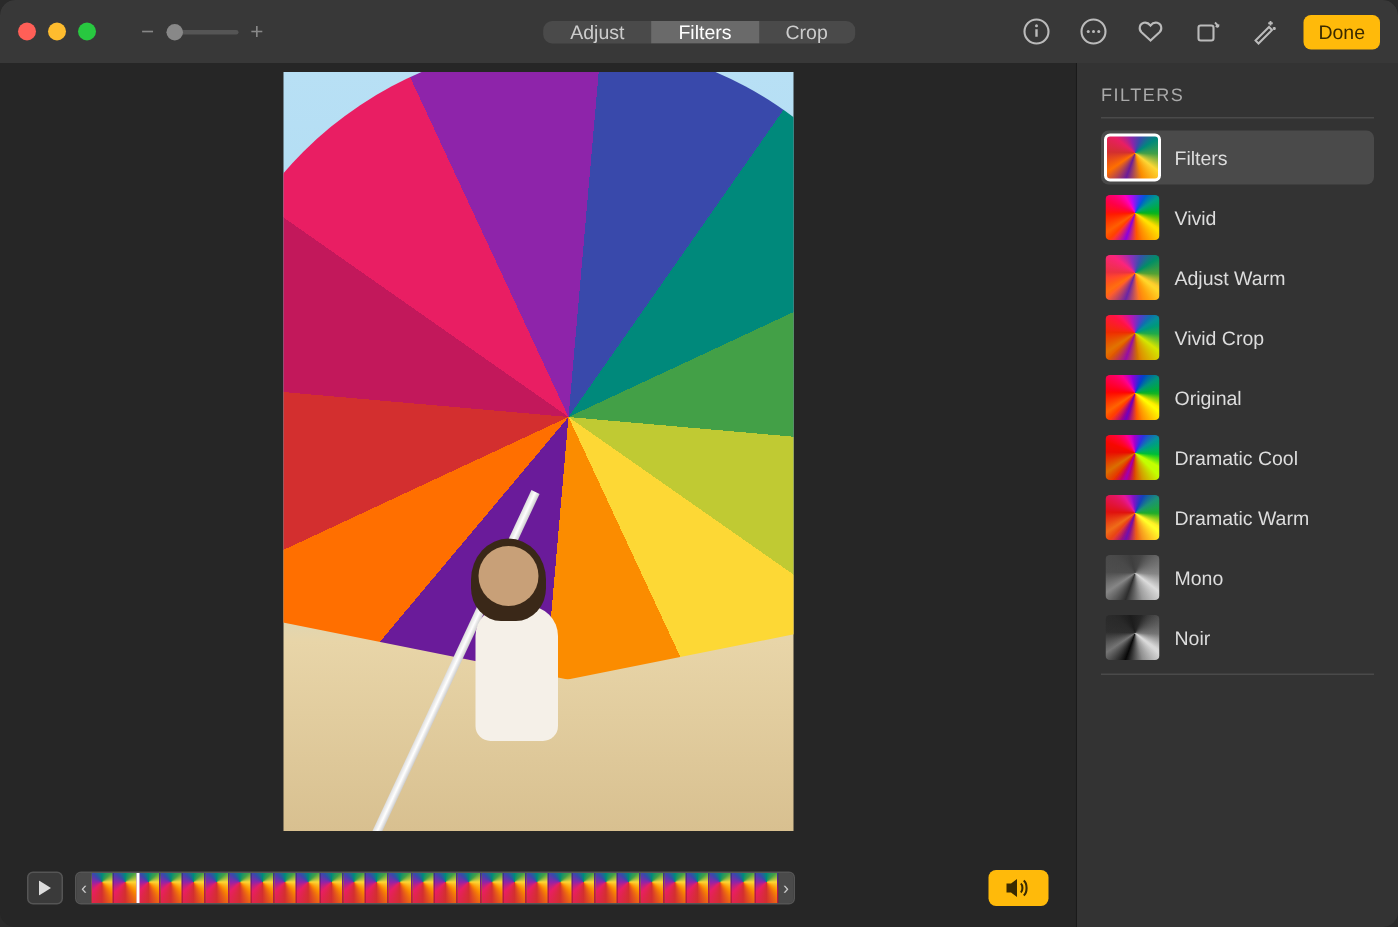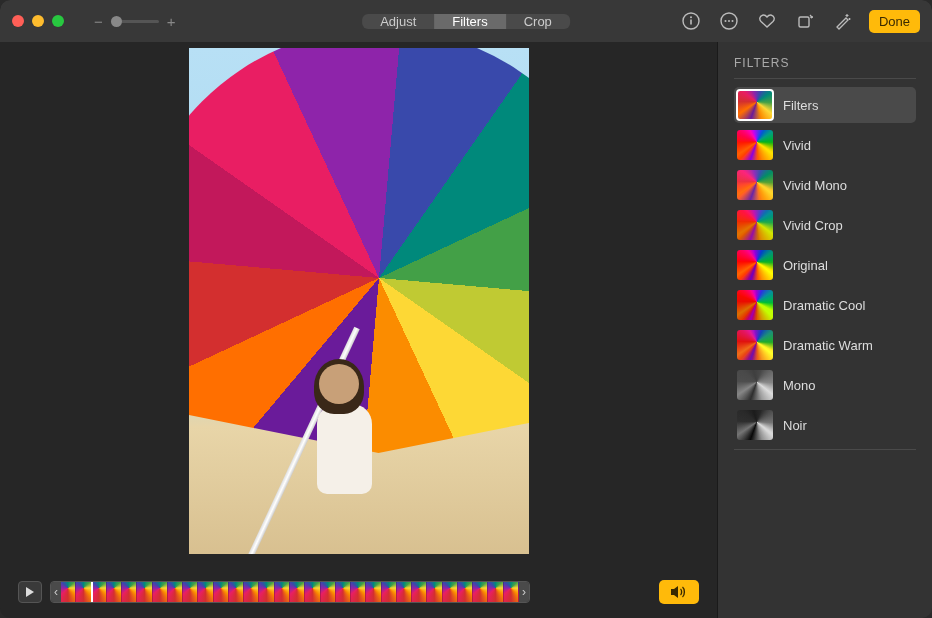--- a/index.html
+++ b/index.html
@@ -455,21 +455,21 @@
         <div class="filter-item">
           <div class="thumb vivid">
             <div class="thumb-inner"></div>
           </div>
           <div class="filter-label">Vivid</div>
         </div>
         <div class="filter-item">
           <div class="thumb warm">
             <div class="thumb-inner"></div>
           </div>
-          <div class="filter-label">Vivid Mono</div>
+          <div class="filter-label">Adjust Warm</div>
         </div>
         <div class="filter-item">
           <div class="thumb cool">
             <div class="thumb-inner"></div>
           </div>
           <div class="filter-label">Vivid Crop</div>
         </div>
         <div class="filter-item">
           <div class="thumb dramatic">
             <div class="thumb-inner"></div>

